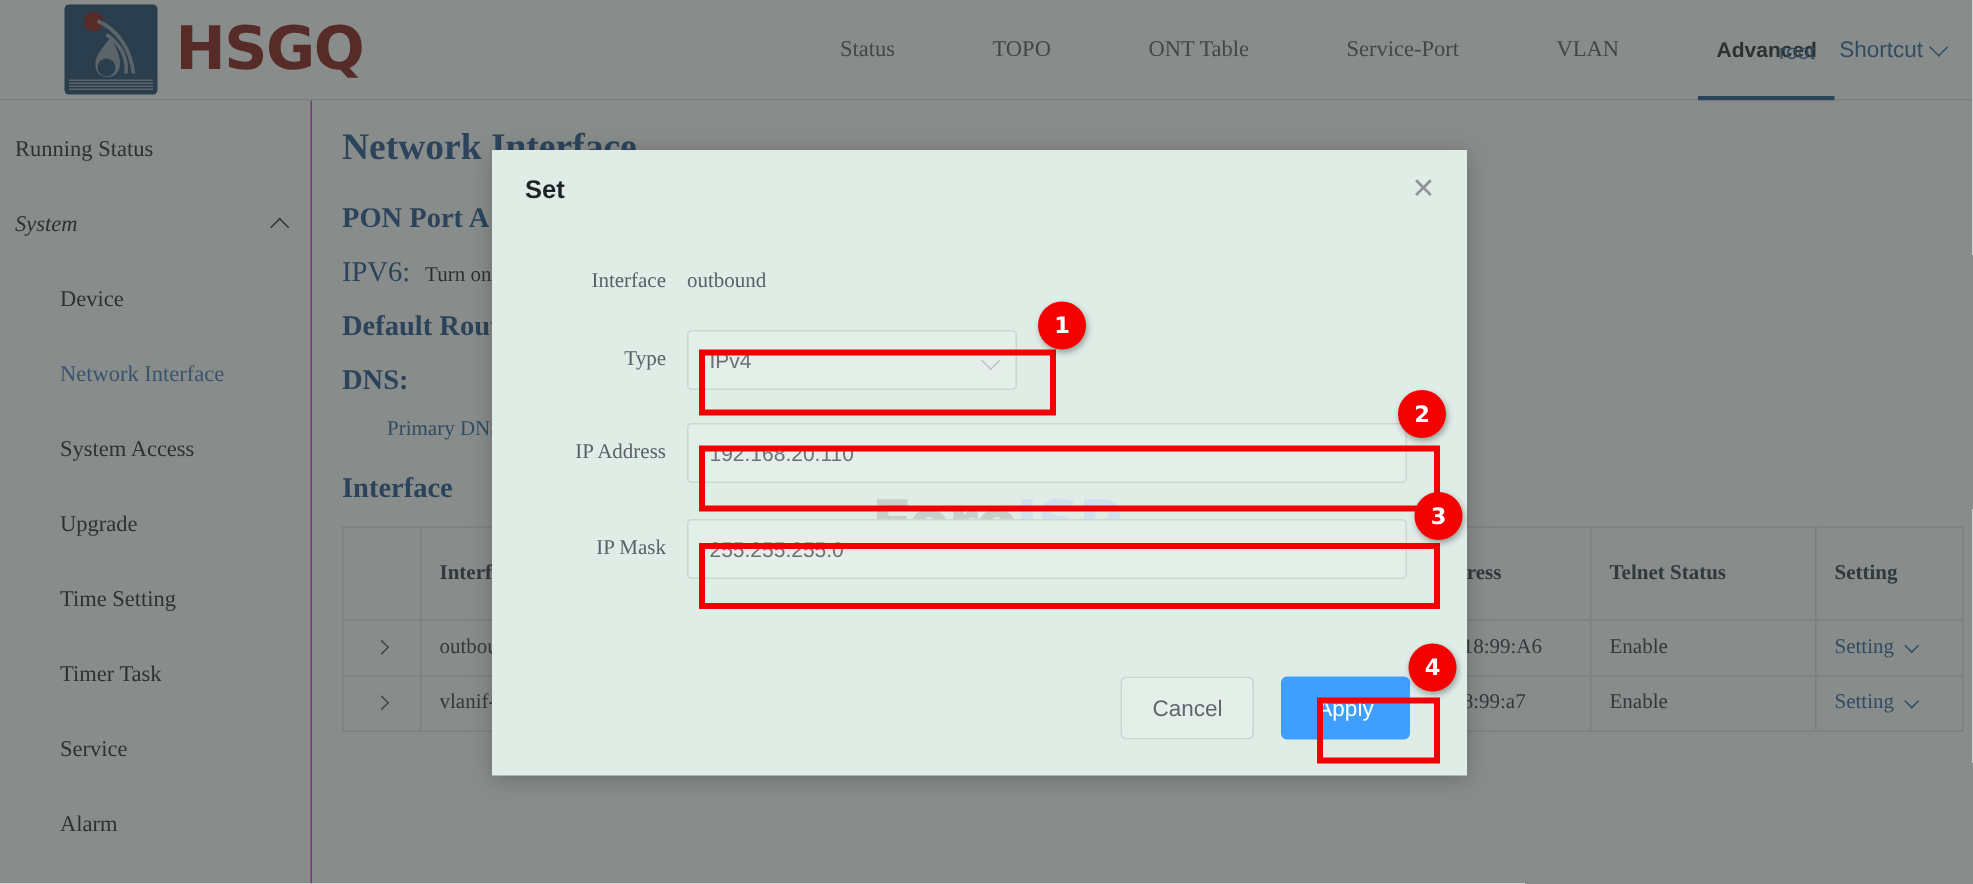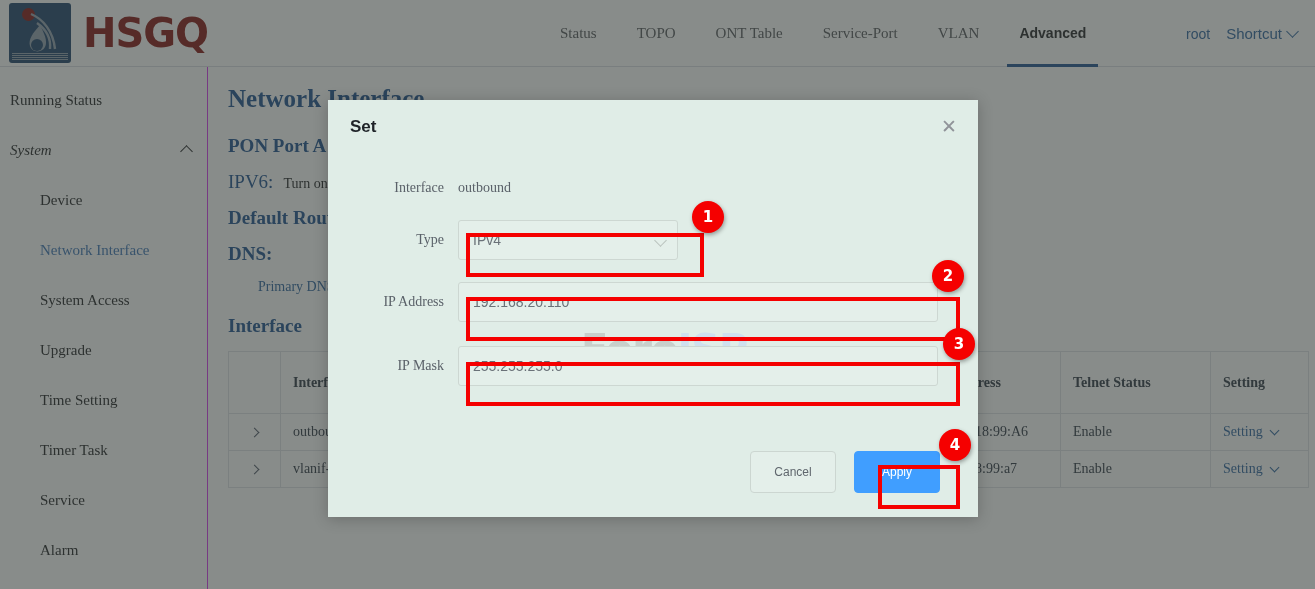--- a/index.html
+++ b/index.html
@@ -14,38 +14,38 @@
 
   
   .page { position: absolute; inset: 0; background: #ffffff; }
 
   
   .header {
     position: absolute; top: 0; left: 0; width: 1315px; height: 67px;
     background: #ffffff; border-bottom: 1px solid #dcdfe6;
     display: flex; align-items: center;
   }
-  .brand { display: flex; align-items: center; padding-left: 9px; width: 300px; }
+  .brand { display: flex; align-items: center; padding-left: 43px; width: 300px; }
   .logo-mark {
     width: 62px; height: 60px; background: #2d4f74; border-radius: 3px;
     position: relative; overflow: hidden; flex: 0 0 auto;
   }
   .logo-dot {
     position: absolute; width: 13px; height: 13px; border-radius: 50%;
     background: #8e2420; left: 13px; top: 5px;
   }
   .logo-swoosh { position: absolute; left: 0; top: 0; }
   .logo-stripes { position: absolute; left: 3px; right: 3px; bottom: 3px; height: 7px; }
   .logo-stripes i { display: block; height: 1px; background: #9aa7b5; margin-bottom: 1px; }
   .brand-text {
     margin-left: 12px; font-family: "DejaVu Sans", sans-serif;
     font-weight: bold; font-size: 40px; color: #8e2420; letter-spacing: -1px;
   }
 
-  .nav { display: flex; align-items: stretch; height: 67px; margin-left: 240px; }
+  .nav { display: flex; align-items: stretch; height: 67px; margin-left: 240px; gap: 25px; }
   .nav-item {
     display: flex; align-items: center; padding: 0 20px; height: 67px;
     font-size: 15px; color: #606266; position: relative; cursor: pointer;
     font-family: "Liberation Serif", serif;
   }
   .nav-item.active { color: #303133; font-weight: bold; font-family: "Liberation Sans", sans-serif; font-size: 14px; }
   .nav-item.active::after {
     content: ""; position: absolute; left: 8px; right: 8px; bottom: 0;
     height: 3px; background: #2c5c96;
   }
@@ -146,21 +146,21 @@
     border-right: 1.6px solid #b9c2bd; border-bottom: 1.6px solid #b9c2bd;
     transform: rotate(45deg);
   }
 
   .dlg-foot {
     position: absolute; left: 0; right: 0; bottom: 0; height: 90px;
     display: flex; align-items: center; justify-content: flex-end; padding-right: 38px; gap: 18px;
   }
   .btn {
     height: 42px; min-width: 86px; padding: 0 20px; border-radius: 4px;
-    font-size: 12px; font-family: "Liberation Sans", sans-serif; cursor: pointer;
+    font-size: 15px; font-family: "Liberation Sans", sans-serif; cursor: pointer;
     display: flex; align-items: center; justify-content: center;
   }
   .btn-cancel { background: #e4efea; border: 1px solid #ccd6d1; color: #5f666d; }
   .btn-apply  { background: #409eff; border: 1px solid #409eff; color: #ffffff; }
 
   
   .hl { position: absolute; border: 4px solid #f50000; z-index: 30; pointer-events: none; }
   .badge {
     position: absolute; width: 32px; height: 32px; border-radius: 50%;
     background: #f50000; color: #fff; z-index: 31;

